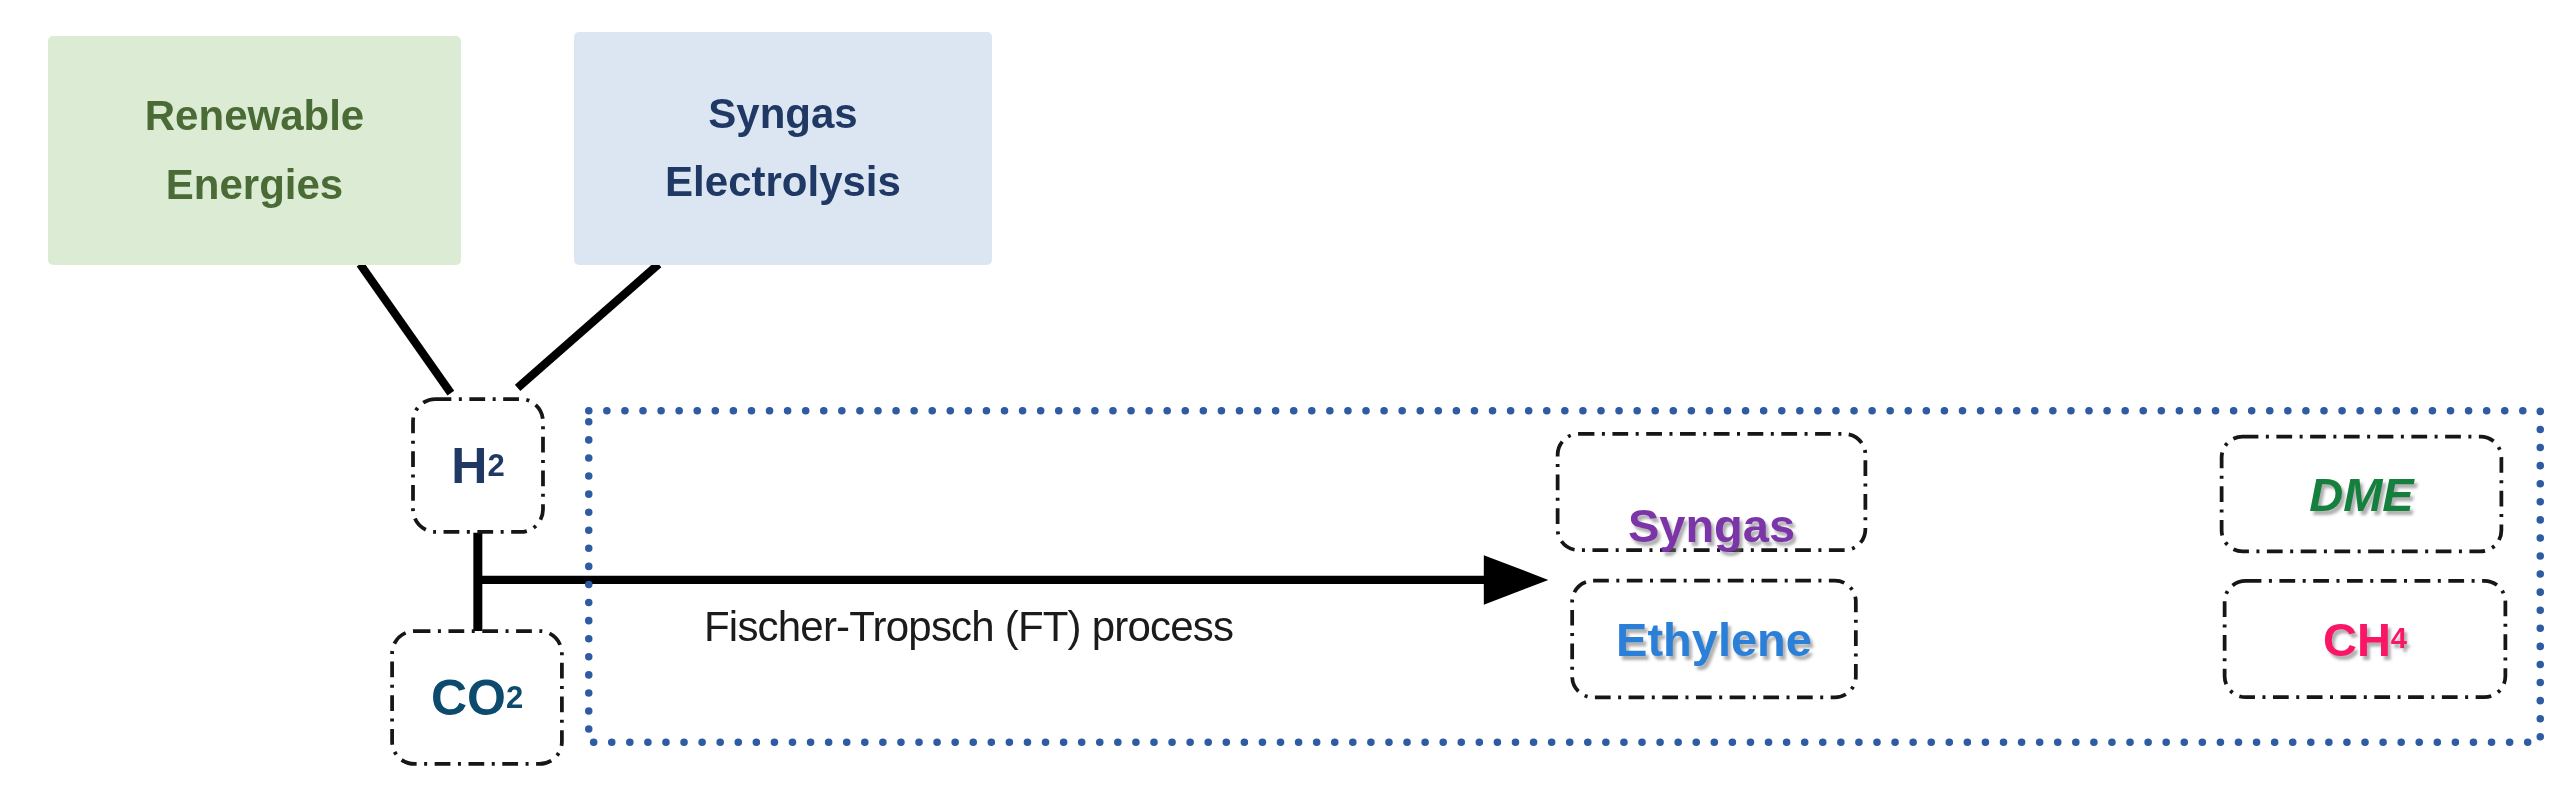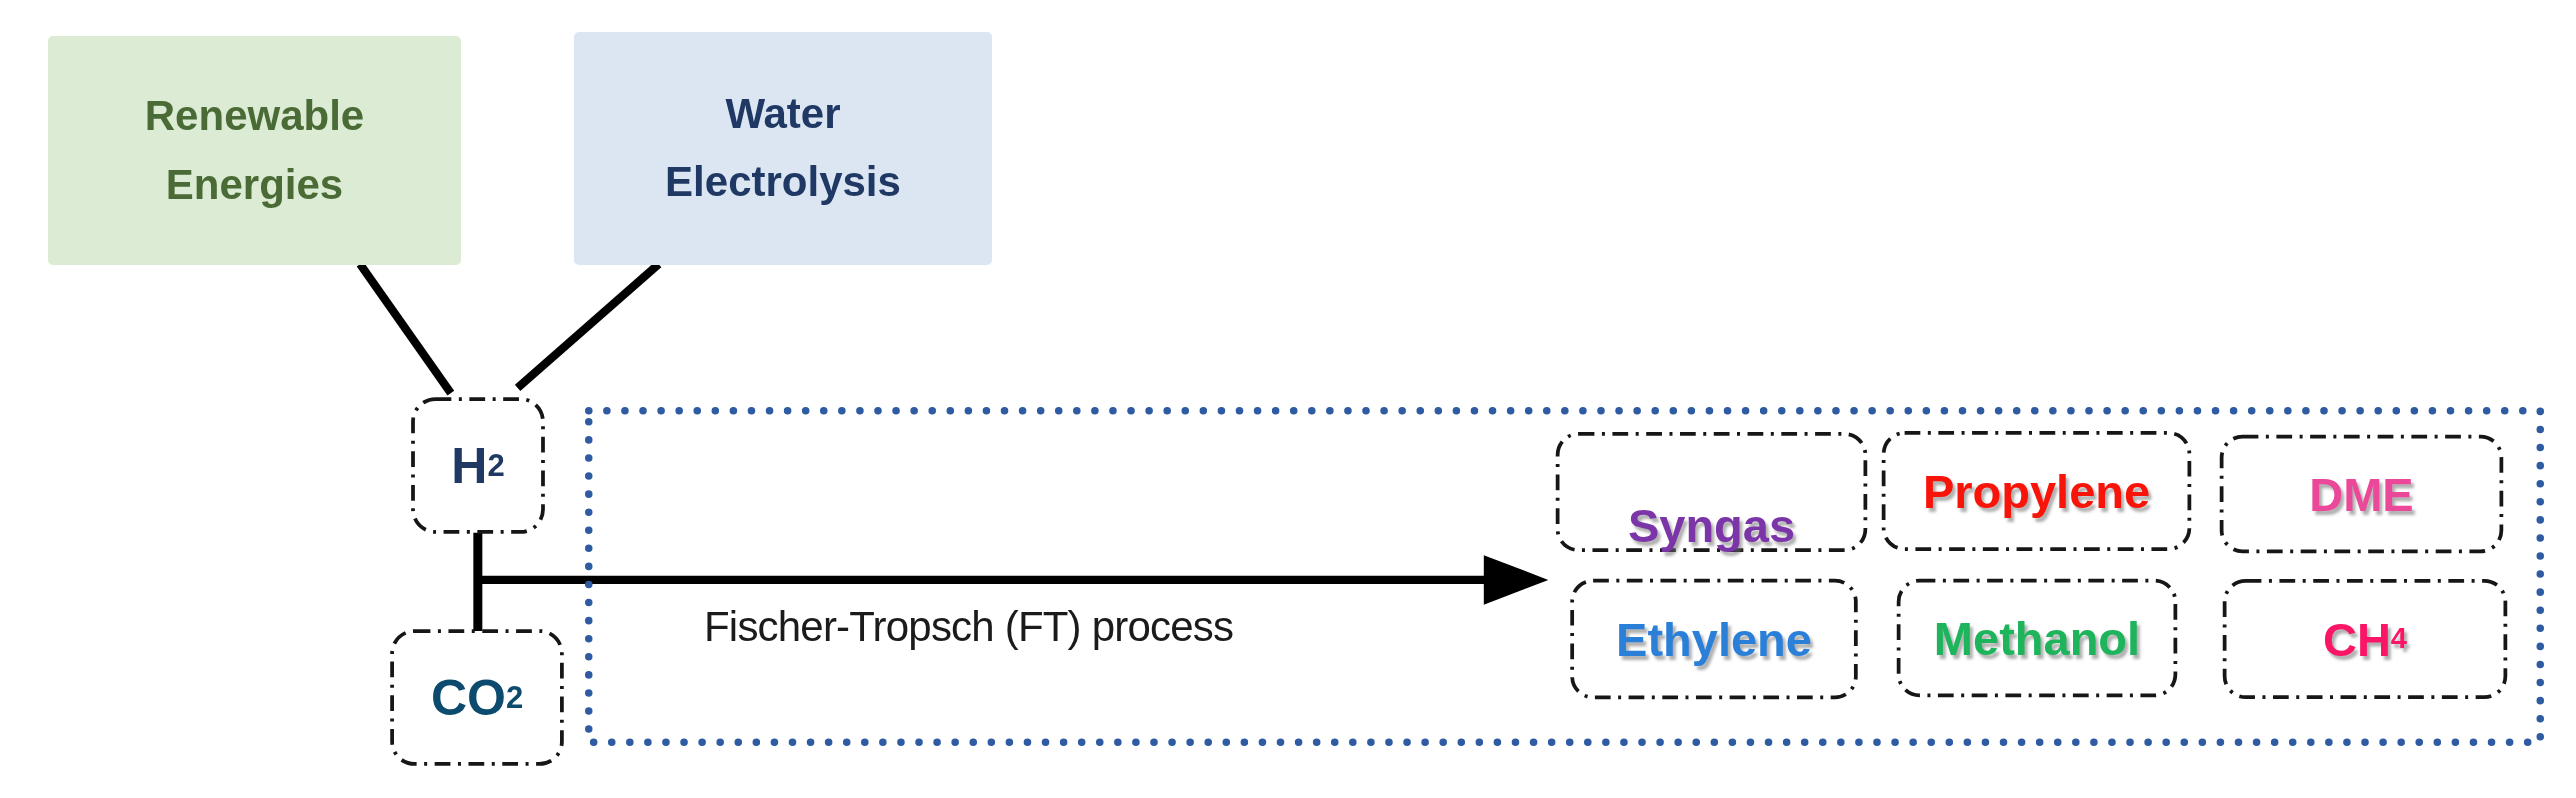--- a/index.html
+++ b/index.html
@@ -42,21 +42,21 @@
     <svg width="1959" height="339" viewBox="0 0 2612 452">
       <rect x="5" y="5" width="2602" height="442" fill="none" stroke-width="10" stroke-linecap="round" stroke-dasharray="0.1 24" stroke="#2e5ba2"></rect>
     </svg>
   </div>
 
   <div class="srcbox" style="left: 48px; top: 36px; width: 413px; height: 229px; background-color: rgb(220, 235, 211);">
     <span class="lbl" style="max-width: 248px; color: rgb(74, 107, 53);">Renewable Energies</span>
   </div>
 
   <div class="srcbox" style="left: 574px; top: 31.5px; width: 418px; height: 233px; background-color: rgb(219, 230, 242);">
-    <span class="lbl" style="max-width: 285px; color: rgb(31, 56, 100);">Water Electrolysis</span>
+    <span class="lbl" style="max-width: 285px; color: rgb(31, 56, 100);">Syngas Electrolysis</span>
   </div>
 
   <div class="dashbox feed" style="left:410px;top:396px;width:136px;height:139px;">
     <svg width="136" height="139" viewBox="0 0 181 185">
       <rect x="4" y="4" width="173" height="177" rx="30" fill="#ffffff" stroke-width="5" stroke-dasharray="21 10 4 10" stroke="#161616"></rect>
     </svg>
     <span class="lbl" style="color: rgb(31, 56, 100);">
       <span>H</span>
         <span class="sub">2</span>
     </span>
@@ -78,59 +78,41 @@
   <div class="dashbox product" style="left:1555px;top:431px;width:313px;height:122px;">
     <svg width="313" height="122" viewBox="0 0 417 162">
       <rect x="3.5" y="3.5" width="410" height="155" rx="28" fill="#ffffff" stroke-width="5" stroke-dasharray="21 10 4 10" stroke="#161616"></rect>
     </svg>
     <span class="lbl" style="color: rgb(123, 53, 168); align-items: flex-end;">
       <span>Syngas</span>
         <span class="sub"></span>
     </span>
   </div>
 
-  <div class="dashbox product" style="left:1881px;top:430px;width:311px;height:122px;">
-    <svg width="311" height="122" viewBox="0 0 415 162">
-      <rect x="3.5" y="3.5" width="408" height="155" rx="28" fill="#ffffff" stroke-width="5" stroke-dasharray="21 10 4 10" stroke="#161616"></rect>
-    </svg>
-    <span class="lbl" style="color: rgb(249, 20, 9);">
-      <span>Propylene</span>
-        <span class="sub"></span>
-    </span>
-  </div>
 
   <div class="dashbox product" style="left:2219px;top:434px;width:285px;height:120px;">
     <svg width="285" height="120" viewBox="0 0 380 160">
       <rect x="3.5" y="3.5" width="373" height="153" rx="28" fill="#ffffff" stroke-width="5" stroke-dasharray="21 10 4 10" stroke="#161616"></rect>
     </svg>
-    <span class="lbl" style="color: #ec4899;">
+    <span class="lbl" style="color: #15803d; font-style: italic;">
       <span>DME</span>
         <span class="sub"></span>
     </span>
   </div>
 
   <div class="dashbox product" style="left:1569px;top:578px;width:290px;height:122px;">
     <svg width="290" height="122" viewBox="0 0 386 163">
       <rect x="3.5" y="3.5" width="379" height="156" rx="28" fill="#ffffff" stroke-width="5" stroke-dasharray="21 10 4 10" stroke="#161616"></rect>
     </svg>
     <span class="lbl" style="color: rgb(42, 127, 216);">
       <span>Ethylene</span>
         <span class="sub"></span>
     </span>
   </div>
 
-  <div class="dashbox product" style="left:1896px;top:578px;width:282px;height:120px;">
-    <svg width="282" height="120" viewBox="0 0 376 160">
-      <rect x="3.5" y="3.5" width="369" height="153" rx="28" fill="#ffffff" stroke-width="5" stroke-dasharray="21 10 4 10" stroke="#161616"></rect>
-    </svg>
-    <span class="lbl" style="color: rgb(30, 180, 91);">
-      <span>Methanol</span>
-        <span class="sub"></span>
-    </span>
-  </div>
 
   <div class="dashbox product" style="left:2222px;top:578px;width:286px;height:122px;">
     <svg width="286" height="122" viewBox="0 0 381 162">
       <rect x="3.5" y="3.5" width="374" height="155" rx="28" fill="#ffffff" stroke-width="5" stroke-dasharray="21 10 4 10" stroke="#161616"></rect>
     </svg>
     <span class="lbl" style="color: rgb(251, 21, 102); text-align: center;">
       <span>CH</span>
         <span class="sub">4</span>
     </span>
   </div>

